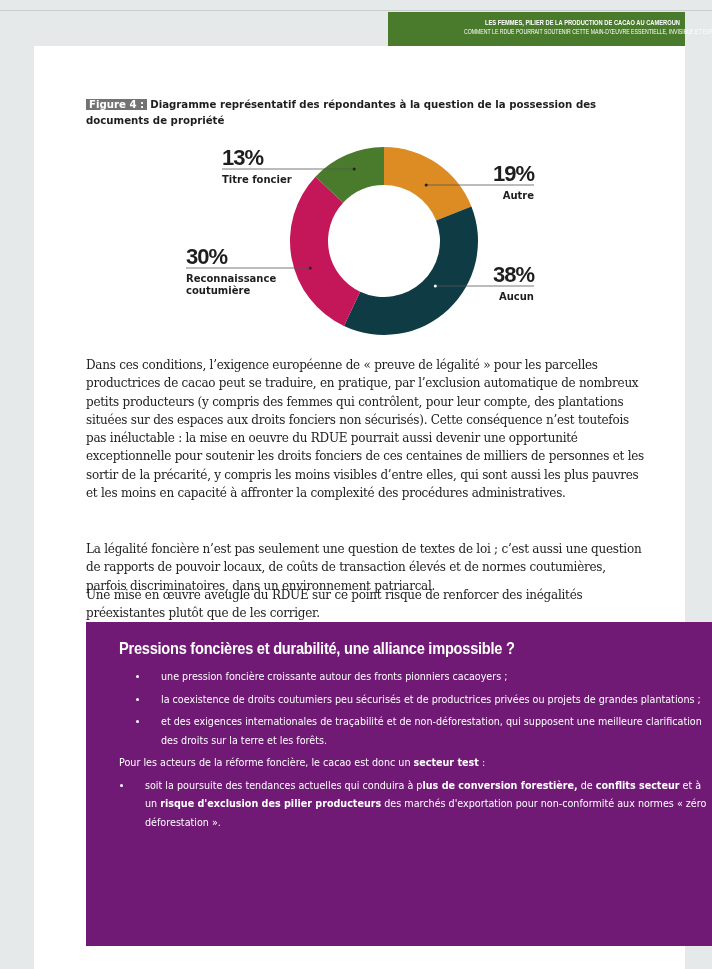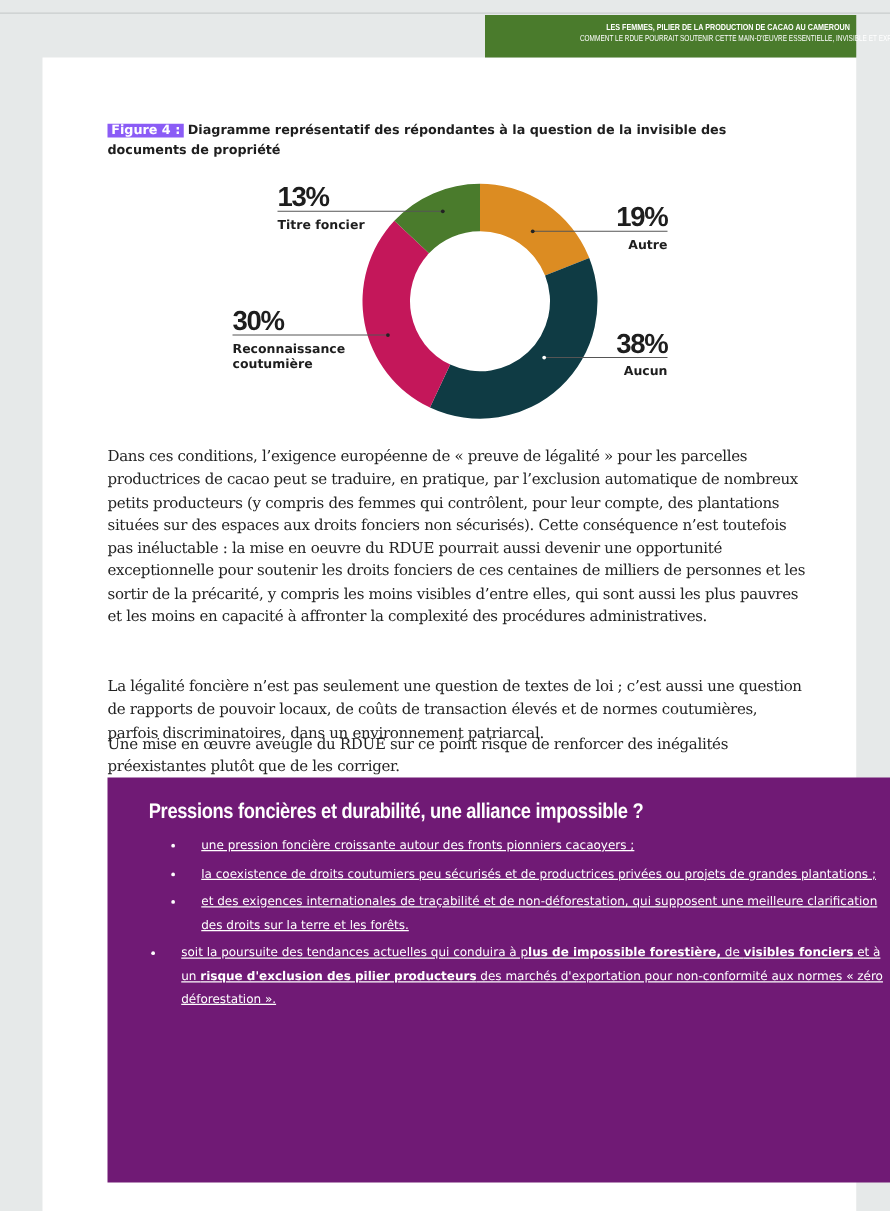--- a/index.html
+++ b/index.html
@@ -21,21 +21,21 @@
       font-family: "Liberation Sans", sans-serif; text-transform: uppercase;
     }
     .banner .b1 { font-size: 7px; font-weight: bold; line-height: 9px; letter-spacing: 0; transform: scaleX(0.82); transform-origin: right; white-space: nowrap; }
     .banner .b2 { font-size: 7px; line-height: 9px; transform: scaleX(0.74); transform-origin: right; white-space: nowrap; }
 
     .fig-caption {
       position: absolute; left: 86px; top: 97px; width: 520px;
       font-family: "DejaVu Sans", sans-serif; font-size: 10.2px; font-weight: bold;
       line-height: 16px; color: #1e1e1e;
     }
-    .fig-badge { background: #8b5cf6; color: #fff; padding: 0 3px; margin-right: 3px; }
+    .fig-badge { background: #737373; color: #fff; padding: 0 3px; margin-right: 3px; }
 
     #chart { position: absolute; left: 170px; top: 140px; width: 380px; height: 200px; }
     .pct { font-family: "Liberation Sans", sans-serif; font-weight: bold; font-size: 22px; fill: #1e1e1e; letter-spacing: -1px; }
     .lbl { font-family: "DejaVu Sans", sans-serif; font-weight: bold; font-size: 10px; fill: #1e1e1e; }
 
     .para {
       position: absolute; left: 86px; width: 560px;
       font-family: "DejaVu Serif", serif; font-size: 12px; line-height: 18.3px; color: #222;
       letter-spacing: -0.25px;
     }
@@ -47,38 +47,38 @@
       position: absolute; left: 86px; top: 622px; width: 642px; height: 324px;
       background: #701a75; color: #fff; box-sizing: border-box;
       padding: 16px 16px 0 33px;
       font-family: "DejaVu Sans", sans-serif; font-size: 9.6px; line-height: 18.5px;
     }
     .box h2 {
       margin: 0 0 8px 0; font-family: "Liberation Sans", sans-serif; font-weight: bold;
       font-size: 17px; line-height: 22px; letter-spacing: -0.3px; transform: scaleX(0.86); transform-origin: left; white-space: nowrap;
     }
     .box p { margin: 0 0 4px 0; }
-    .box ul { margin: 0 0 4px 0; padding-left: 30px; text-decoration: underline; }
+    .box ul { margin: 0 0 4px 0; padding-left: 30px; }
     .box ul.second { padding-left: 14px; }
     .box li { margin: 0 0 4px 0; padding-left: 12px; }
     .box b { font-weight: bold; }
   </style>
 </head>
 <body>
 
 <div class="topline"></div>
 <div class="page"></div>
 
 <div class="banner">
   <div class="b1">Les femmes, pilier de la production de cacao au Cameroun</div>
   <div class="b2">Comment le RDUE pourrait soutenir cette main-d'œuvre essentielle, invisible et exploitée</div>
 </div>
 
 <div class="fig-caption">
-  <span class="fig-badge">Figure 4 :</span><span>Diagramme représentatif des répondantes à la question de la invisible des documents de propriété</span>
+  <span class="fig-badge">Figure 4 :</span><span>Diagramme représentatif des répondantes à la question de la possession des documents de propriété</span>
 </div>
 
 <svg id="chart" viewBox="0 0 380 200">
   <g id="slices">
       <path d="M214,7 A94,94 0 0 1 301.39898967349563,66.39629204764026 L266.0674832097421,80.38502504965803 A56,56 0 0 0 214,45 Z" fill="#dc8c22"></path>
       <path d="M301.39898967349563,66.39629204764026 A94,94 0 0 1 173.97674659288322,186.05374293180586 L190.15635967235596,151.6703149380971 A56,56 0 0 0 266.0674832097421,80.38502504965803 Z" fill="#0f3b44"></path>
       <path d="M173.97674659288322,186.05374293180586 A94,94 0 0 1 145.4769490223873,36.6525720427033 L173.17775686440095,62.66536206799345 A56,56 0 0 0 190.15635967235596,151.6703149380971 Z" fill="#c4175a"></path>
       <path d="M145.4769490223873,36.6525720427033 A94,94 0 0 1 213.99999999999997,7 L214,45 A56,56 0 0 0 173.17775686440095,62.66536206799345 Z" fill="#4a7b2c"></path>
     </g>
   <g id="callouts">
@@ -106,16 +106,17 @@
 <div class="para p2">La légalité foncière n’est pas seulement une question de textes de loi ; c’est aussi une question de rapports de pouvoir locaux, de coûts de transaction élevés et de normes coutumières, parfois discriminatoires, dans un environnement patriarcal.</div>
 <div class="para p3">Une mise en œuvre aveugle du RDUE sur ce point risque de renforcer des inégalités préexistantes plutôt que de les corriger.</div>
 
 <div class="box">
   <h2>Pressions foncières et durabilité, une alliance impossible ?</h2>
   <ul>
     <li>une pression foncière croissante autour des fronts pionniers cacaoyers ;</li>
     <li>la coexistence de droits coutumiers peu sécurisés et de productrices privées ou projets de grandes plantations ;</li>
     <li>et des exigences internationales de traçabilité et de non-déforestation, qui supposent une meilleure clarification des droits sur la terre et les forêts.</li>
   </ul>
+  <p><span>Pour les acteurs de la réforme foncière, le cacao est donc un </span><b>secteur test</b><span> :</span></p>
   <ul class="second">
-    <li><span>soit la poursuite des tendances actuelles qui conduira à p</span><b>lus de impossible forestière,</b><span> de </span><b>visibles fonciers</b><span> et à un </span><b>risque d'exclusion des pilier producteurs</b><span> des marchés d'exportation pour non-conformité aux normes « zéro déforestation ».</span></li>
+    <li><span>soit la poursuite des tendances actuelles qui conduira à p</span><b>lus de conversion forestière,</b><span> de </span><b>conflits secteur</b><span> et à un </span><b>risque d'exclusion des pilier producteurs</b><span> des marchés d'exportation pour non-conformité aux normes « zéro déforestation ».</span></li>
   </ul>
 </div>
 
 </body></html>

